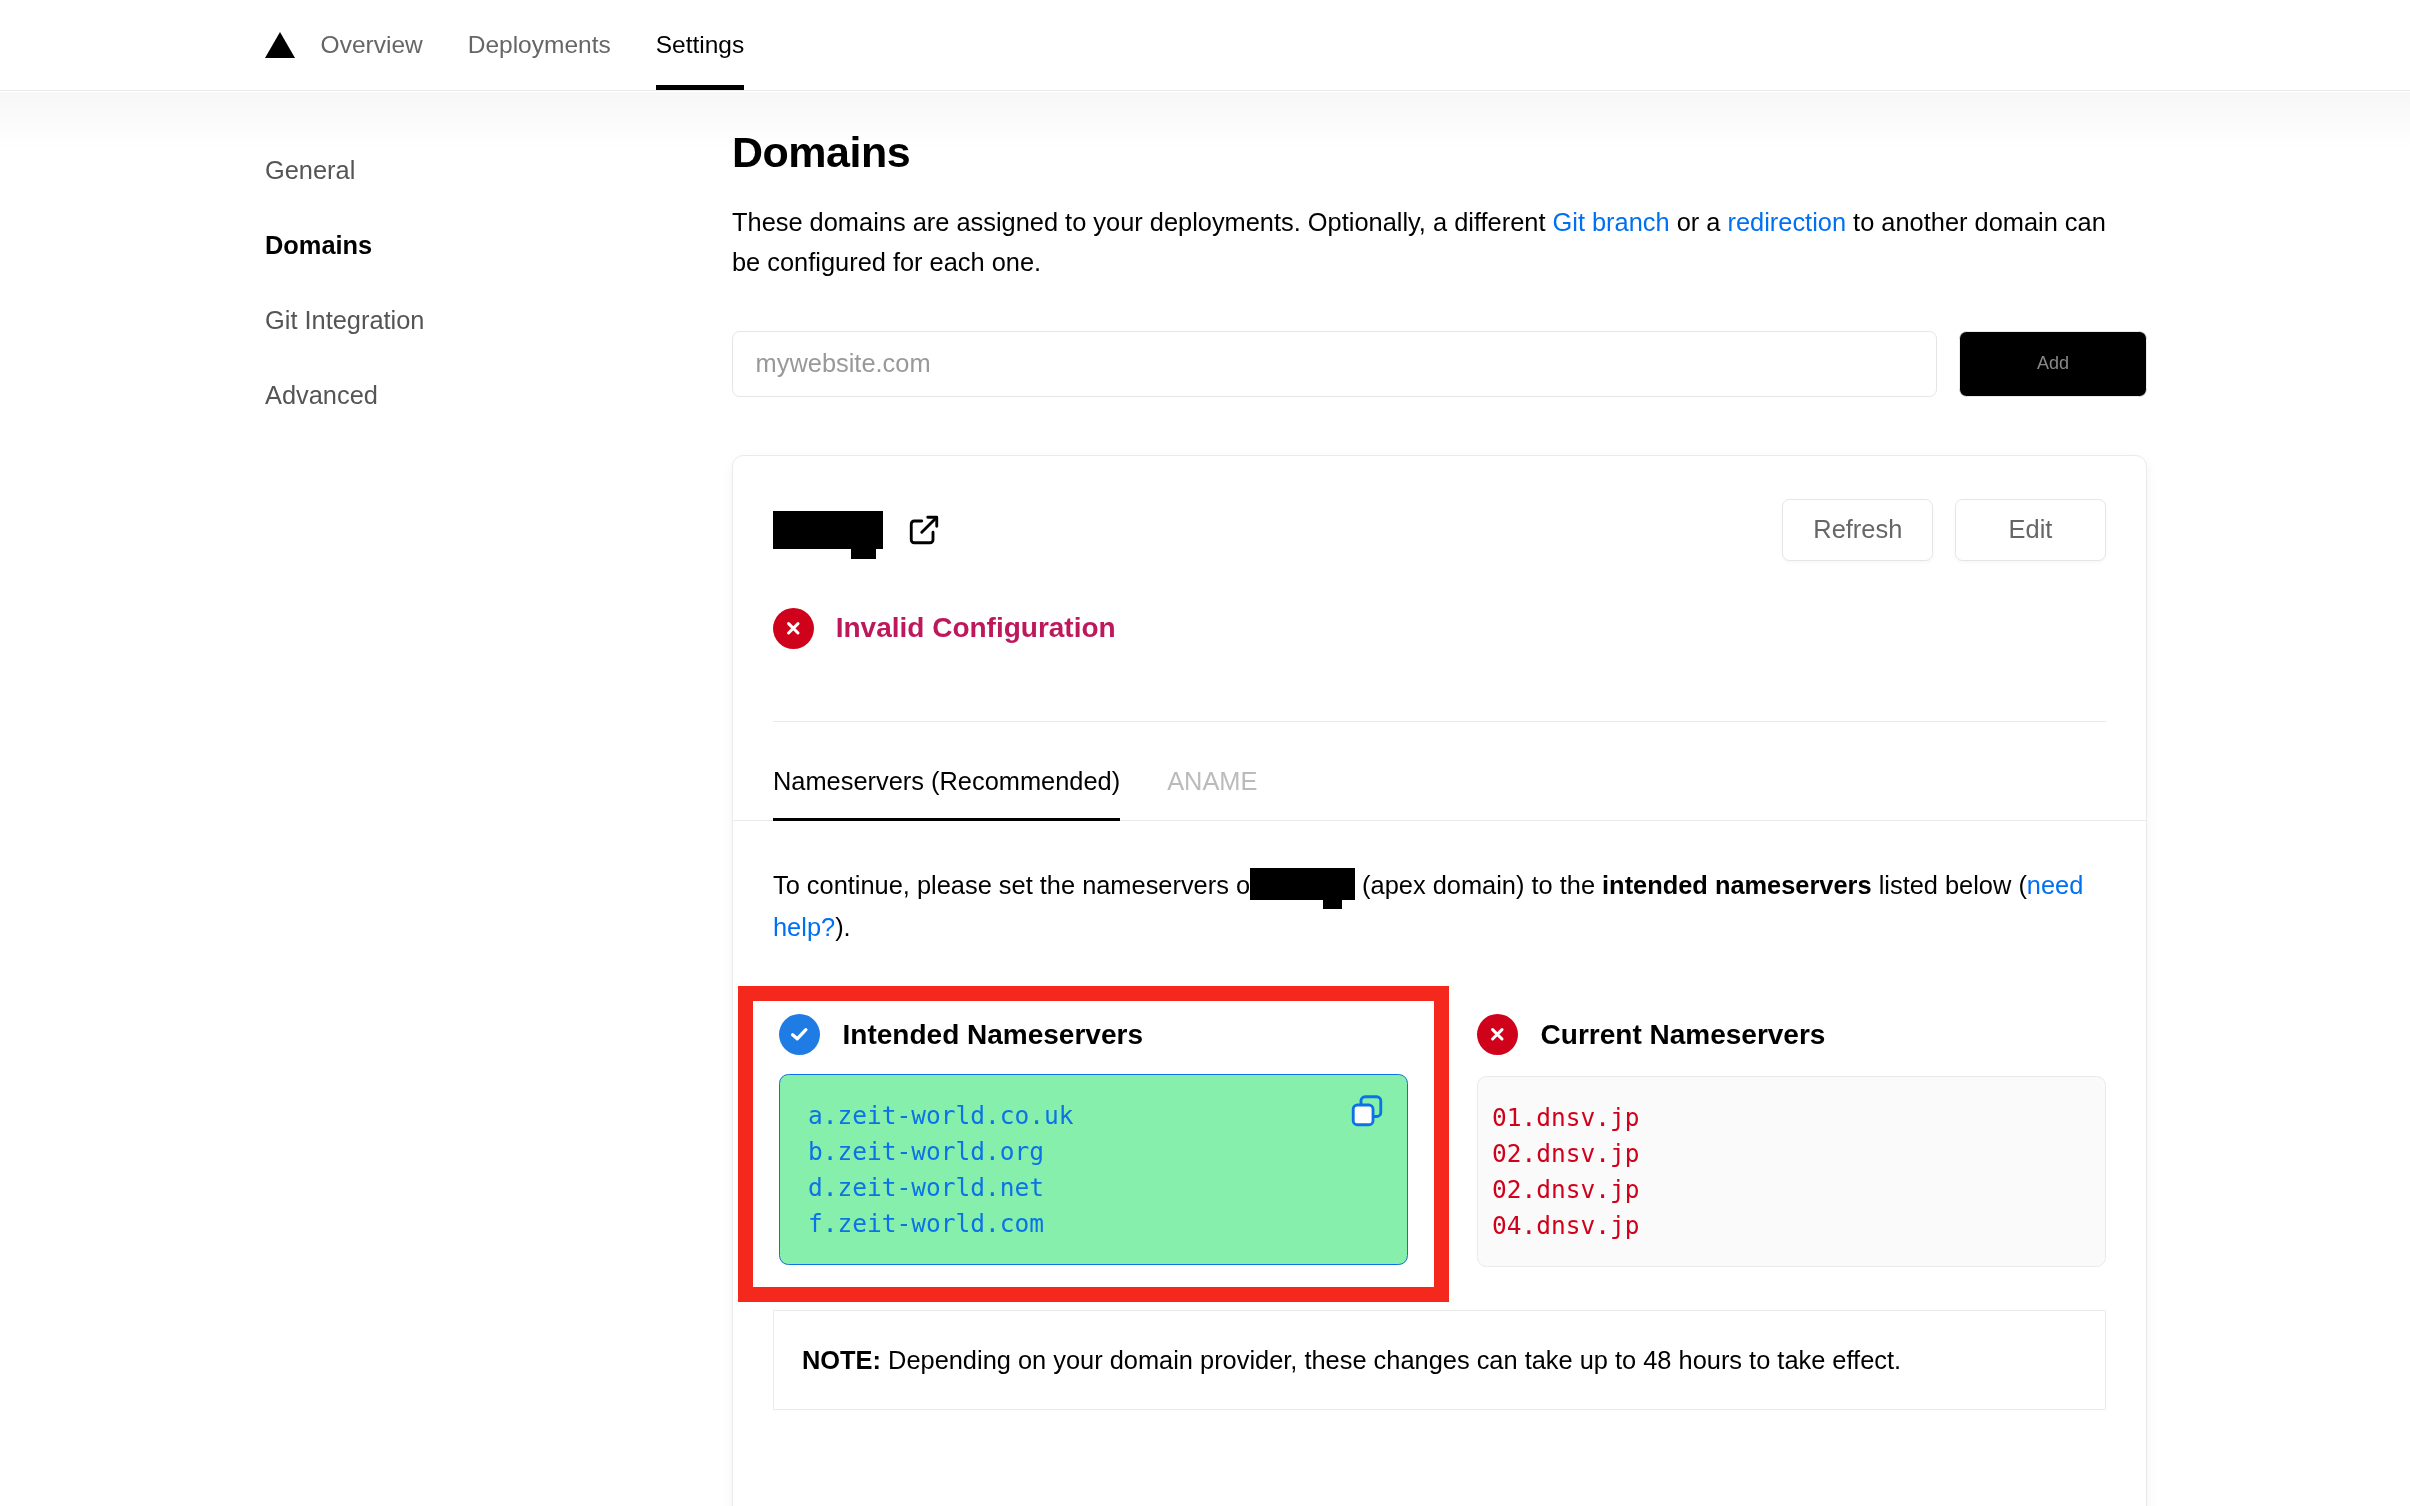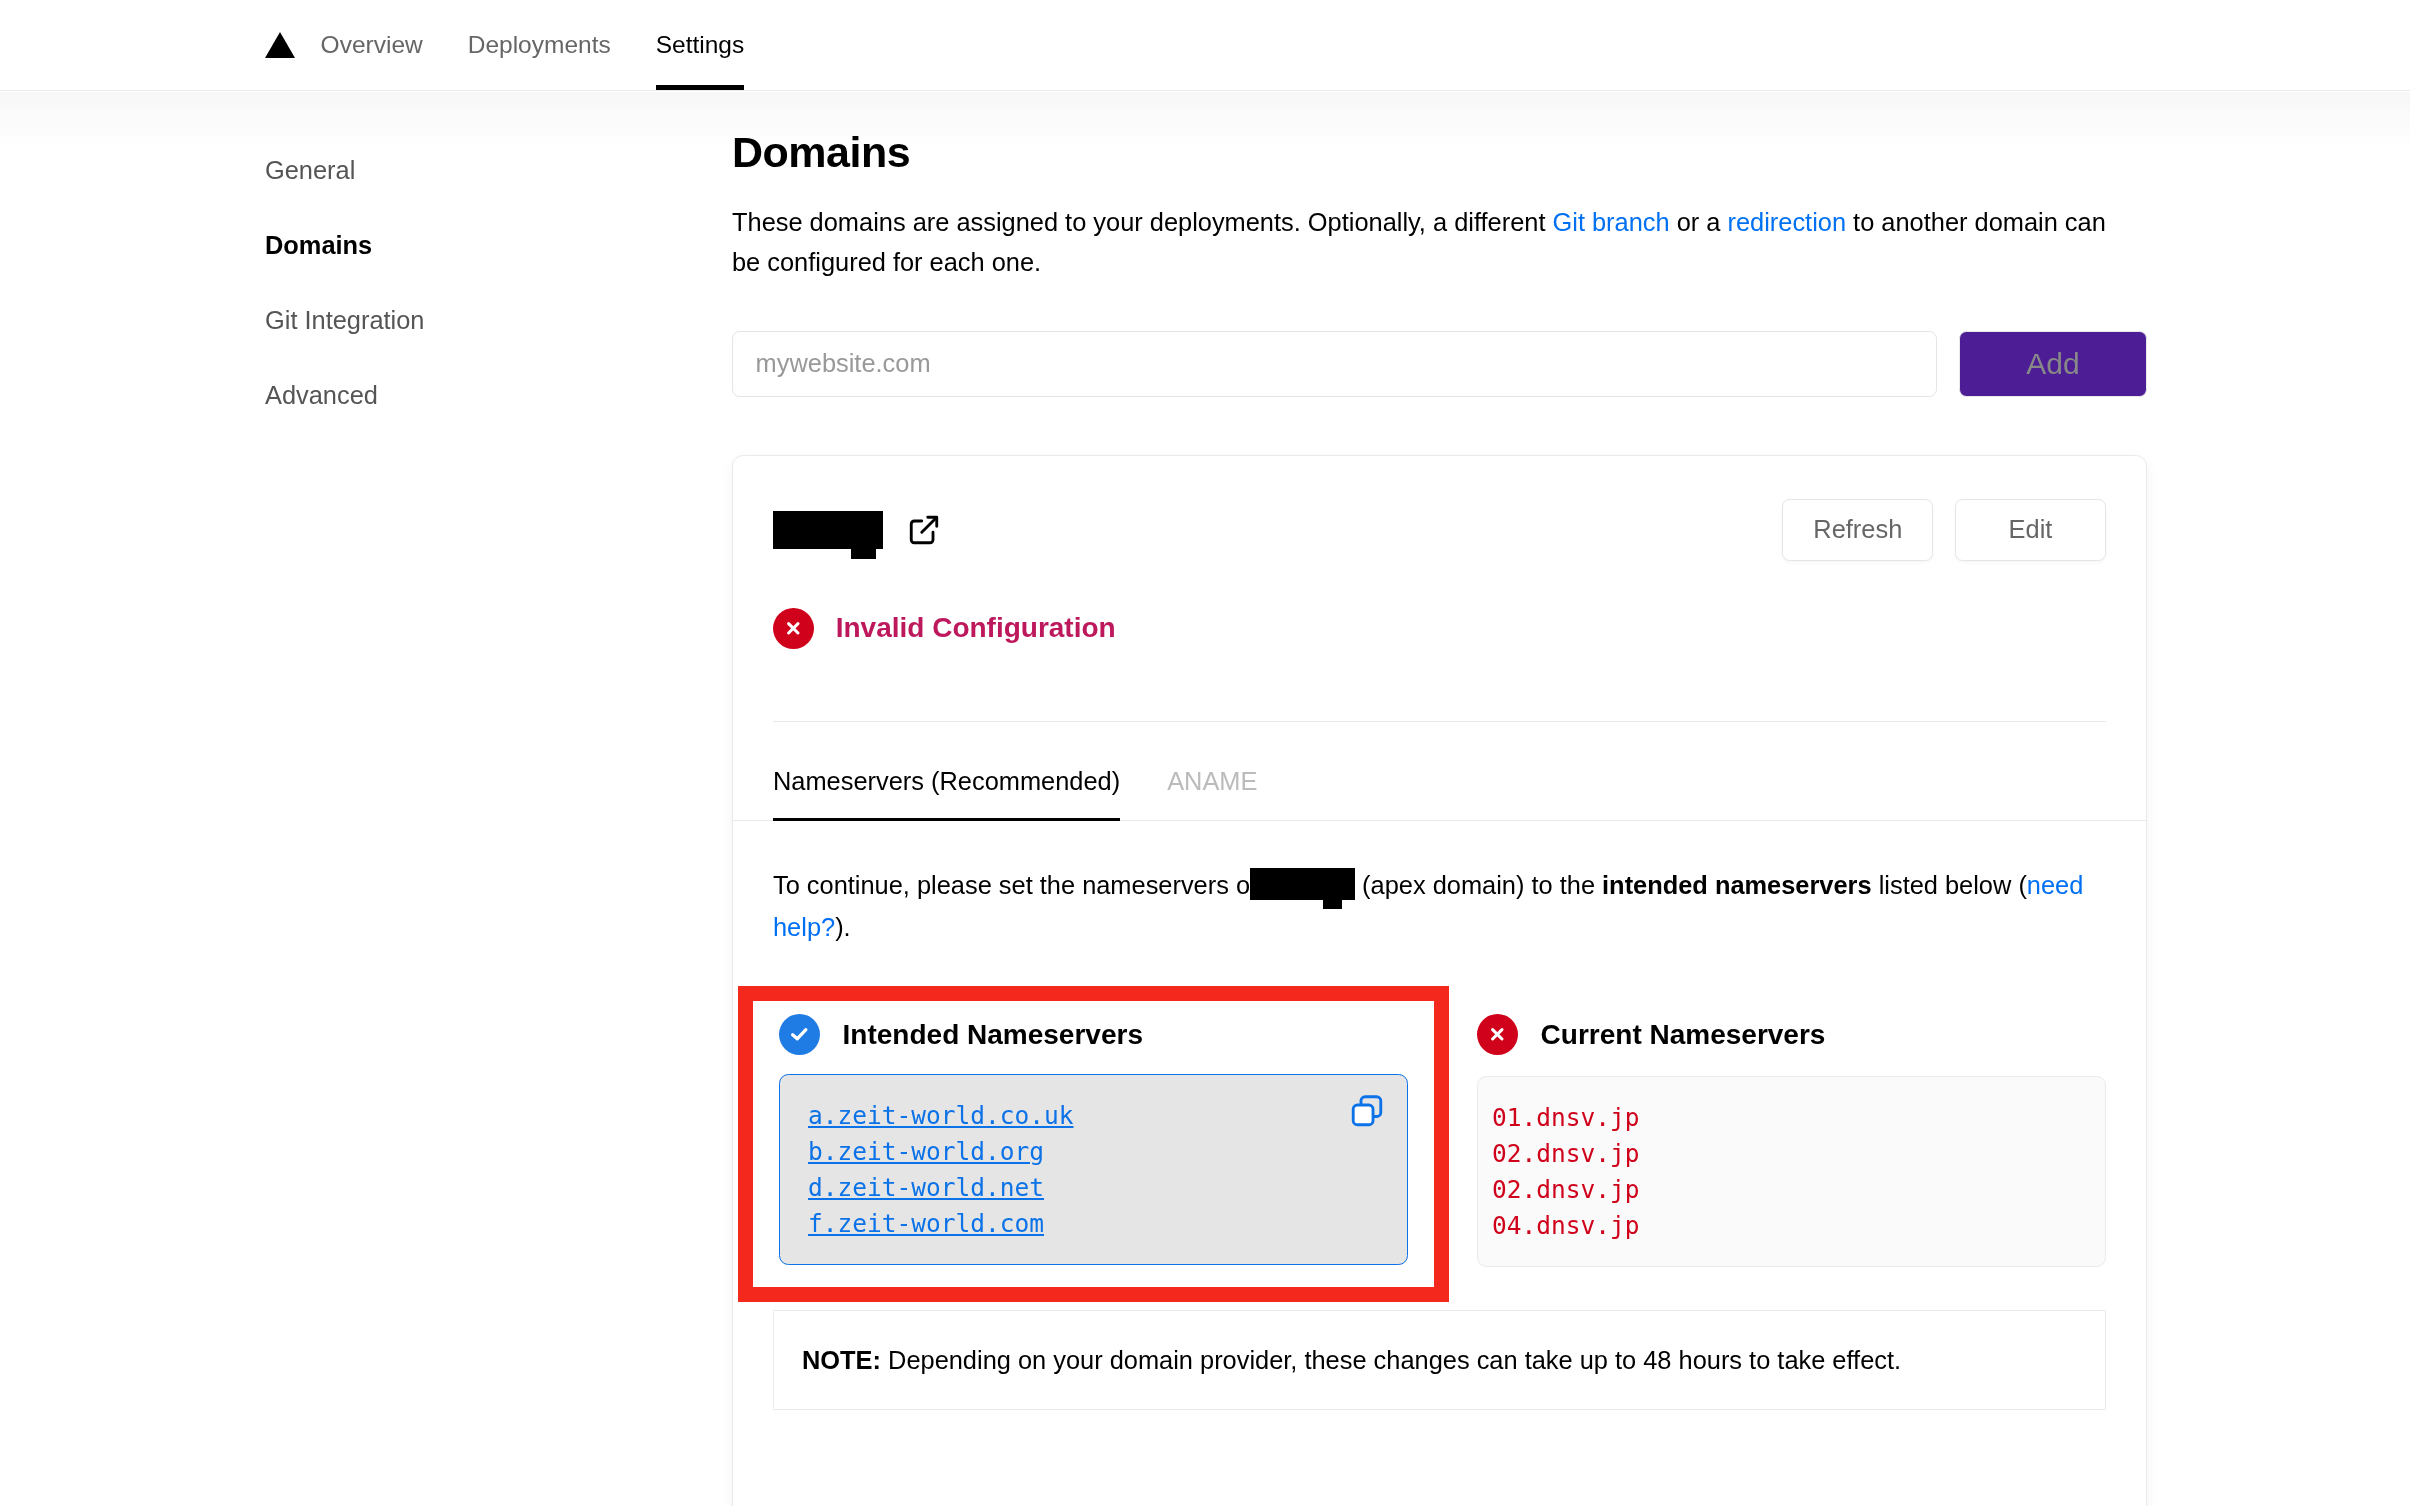--- a/index.html
+++ b/index.html
@@ -27,22 +27,22 @@
   
   .main { position:absolute; left:732px; top:128px; width:1415px; }
   h1.page-title { font-size:43px; font-weight:700; letter-spacing:-0.5px; color:#000; }
   .desc { margin-top:24.5px; font-size:25.4px; line-height:40px; color:#000; width:1375px; }
   a.link { color:#0070f3; text-decoration:none; cursor:pointer; }
 
   .add-row { margin-top:49px; display:flex; gap:21.7px; }
   .domain-input { flex:1; height:66px; border:0.9px solid #e5e5e5; border-radius:7.5px;
                   padding:0 22.6px; font-size:25.4px; font-family:"Liberation Sans", sans-serif; color:#ef4444; outline:none; }
   .domain-input::placeholder { color:#999; }
-  .add-btn { width:188px; height:66px; background:#4c1d95; border:0.9px solid #eaeaea;
-             border-radius:7.5px; font-size:30px; color:#888; cursor:pointer;
+  .add-btn { width:188px; height:66px; background:#000000; border:0.9px solid #eaeaea;
+             border-radius:7.5px; font-size:18px; color:#888; cursor:pointer;
              font-family:"Liberation Sans", sans-serif; }
 
   
   .card { margin-top:58px; border:0.9px solid #eaeaea; border-radius:11.3px; background:#fff;
           box-shadow:0 5.6px 13px rgba(0,0,0,0.05); height:1064px; overflow:hidden; }
   .card-head { padding:43px 40px 0 40px; }
   .domain-row { display:flex; align-items:center; justify-content:space-between; }
   .domain-left { display:flex; align-items:center; gap:22.6px; }
   .redacted { position:relative; width:110px; height:38px; background:#000; }
   .redacted .nub { position:absolute; width:24.5px; height:11.3px; background:#000; right:7.5px; bottom:-10.4px; }
@@ -72,21 +72,21 @@
   .redacted-inline .nub { position:absolute; width:19px; height:10.4px; background:#000; right:13px; bottom:-9.4px; }
   .auto-note { margin-top:26px; font-size:25.4px; line-height:40px; color:#000; }
 
   .columns { margin-top:38px; display:flex; align-items:flex-start; }
   .annotation-box { border:15px solid #f4281c; margin-left:-35px; width:711px;
                     padding:13px 26px 21.7px 26px; }
   .col-heading { display:flex; align-items:center; gap:22.6px; }
   .col-title { font-size:28px; font-weight:700; color:#000; }
   .ns-box { margin-top:19px; border-radius:9.4px; padding:22.6px 28px; position:relative;
             font-family:"DejaVu Sans Mono", monospace; font-size:24.5px; line-height:36px; }
-  .ns-box.blue { border:1.9px solid #0b72e8; color:#0b72e8; background:#e5e5e5;text-decoration:underline; }
+  .ns-box.blue { border:1.9px solid #0b72e8; color:#0b72e8; background:#86efac; }
   .ns-box.gray { border:0.9px solid #eaeaea; color:#d0021b; background:#fafafa; }
   .copy-btn { position:absolute; top:17px; right:21px; background:none; border:none; cursor:pointer; }
   .col-right { margin-left:28px; flex:1; padding-top:15px; }
   .col-right .col-heading { margin-top:13px; }
   .col-right .ns-box { margin-top:21px;padding-left:14px; }
 
   .note-box { margin-top:7.5px; border:0.9px solid #eaeaea; border-radius:1px; background:#fff;
               padding:30px 28px; font-size:25.4px; line-height:38px; color:#000; }
 </style>
 </head>

